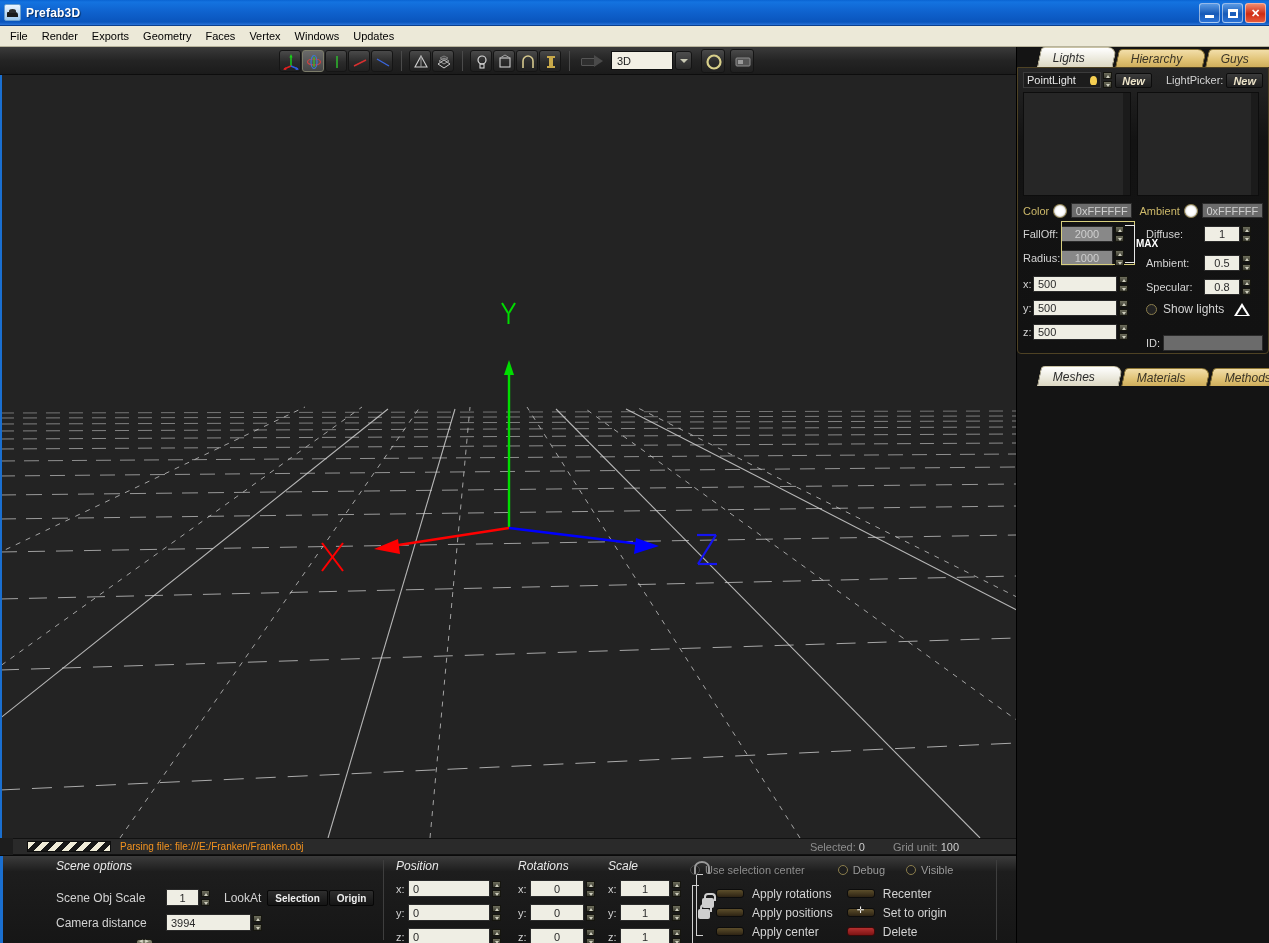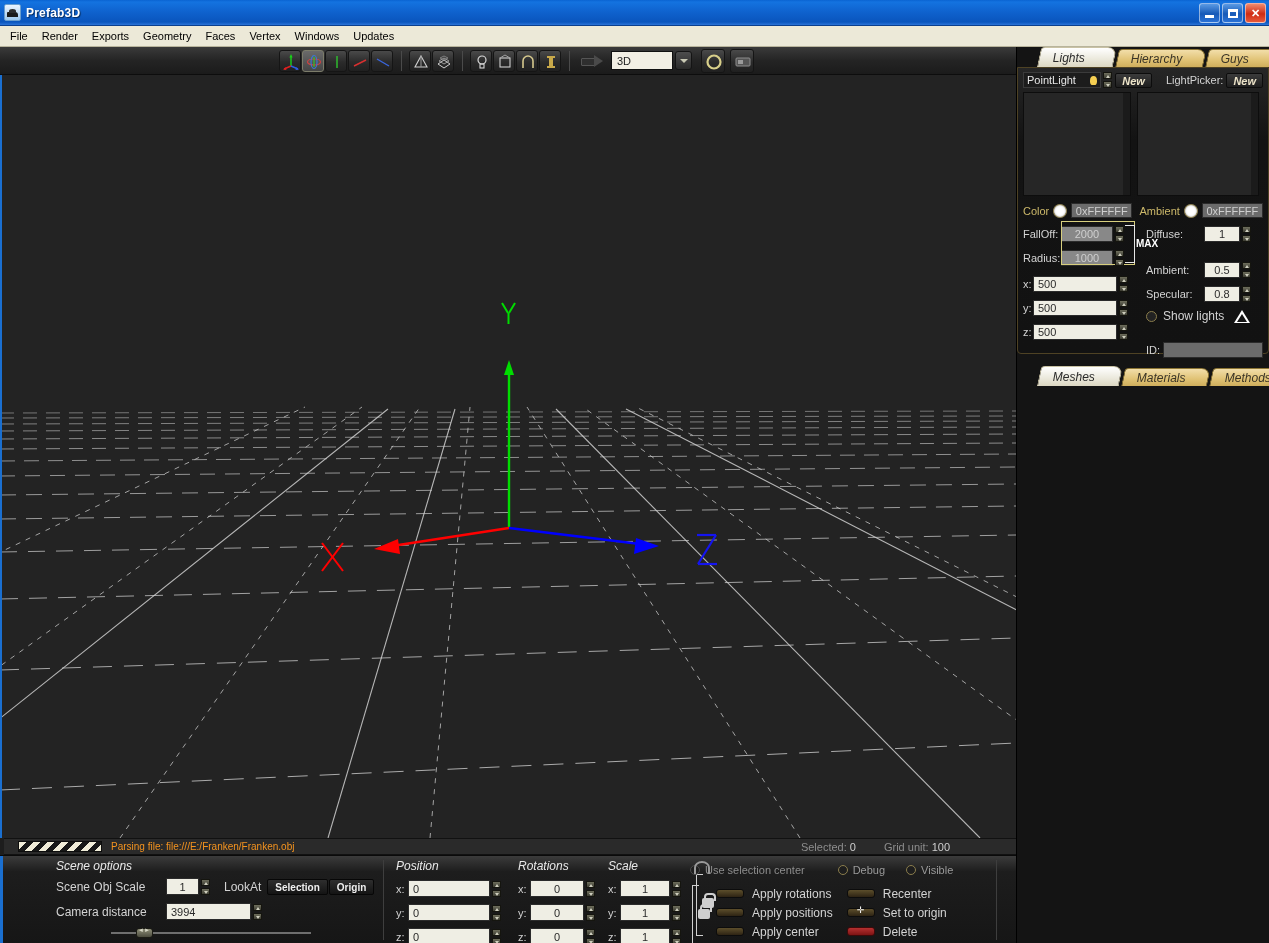--- a/index.html
+++ b/index.html
@@ -91,21 +91,21 @@
   
   .viewport{
     position:absolute; left:0; top:75px; width:1016px; height:763px;
     background:#232323; overflow:hidden;
   }
   .vp-left-edge{position:absolute;left:0;top:0;width:2px;height:100%;background:#1a6fd0;}
   .viewport svg{ display:block; }
 
   
   .statusbar{
-    position:absolute; left:4px; top:838px; width:1016px; height:17px;
+    position:absolute; left:13px; top:838px; width:1016px; height:17px;
     background:#2a2a2a; border-top:1px solid #111; border-bottom:1px solid #111;
     display:flex; align-items:center;
   }
   .progress{
     width:84px;height:11px;margin-left:14px;border:1px solid #0d0d0d;
     background:repeating-linear-gradient(135deg,#f0ecd8 0 5px,#171717 5px 10px);
   }
   .status-msg{ color:#f4931f; font-size:10px; margin-left:9px; }
   .status-right{ margin-left:auto; display:flex; gap:28px; padding-right:70px; color:#8d8d8d; font-size:11px; }
   .status-right b{ color:#cfcfcf; font-weight:normal; }
@@ -560,21 +560,21 @@
 
         <div style="width:118px;margin-left:6px">
           <div class="row" style="height:20px">
             <div class="lbl" style="width:58px">Diffuse:</div>
             <div class="numfield ctr" style="width:36px">1</div>
             <div class="spin">
                 <i></i>
                 <i class="dn"></i>
               </div>
           </div>
-          <div class="row" style="height:20px;margin-top:16px">
+          <div class="row" style="height:20px;margin-top:9px">
             <div class="lbl" style="width:58px">Ambient:</div>
             <div class="numfield ctr" style="width:36px">0.5</div>
             <div class="spin">
                 <i></i>
                 <i class="dn"></i>
               </div>
           </div>
           <div class="row" style="height:20px;margin-top:4px">
             <div class="lbl" style="width:58px">Specular:</div>
             <div class="numfield ctr" style="width:36px">0.8</div>
@@ -609,21 +609,21 @@
     </div>
 
   </div>
 
   <div class="bottom">
     <div style="position:absolute;left:0;top:0;width:3px;height:88px;background:#1a6fd0"></div>
 
     <div class="bsec" style="left:56px;width:320px">
       <div class="sect-title" style="margin-top:3px">Scene options</div>
 
-      <div class="row" style="margin-top:5px">
+      <div class="row" style="margin-top:16px">
         <div class="lbl" style="width:110px;font-size:12px">Scene Obj Scale</div>
         <div class="bfield ctr" style="width:33px">1</div>
         <div class="spin">
             <i></i>
             <i class="dn"></i>
           </div>
         <div class="lbl" style="margin-left:14px;font-size:12px">LookAt</div>
         <div class="gbtn" style="margin-left:6px">Selection</div>
         <div class="gbtn" style="margin-left:1px">Origin</div>
       </div>

